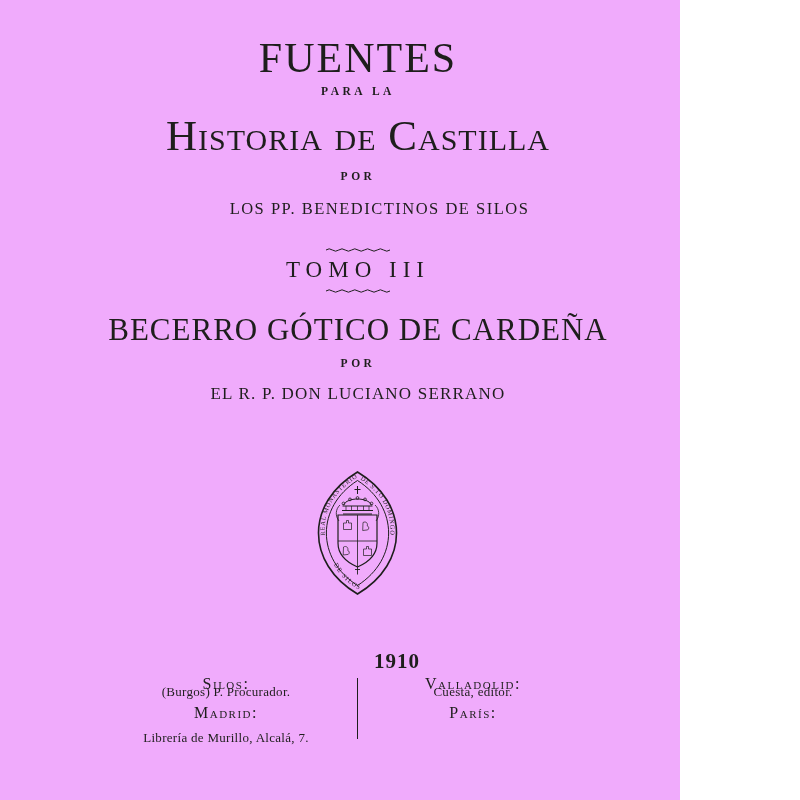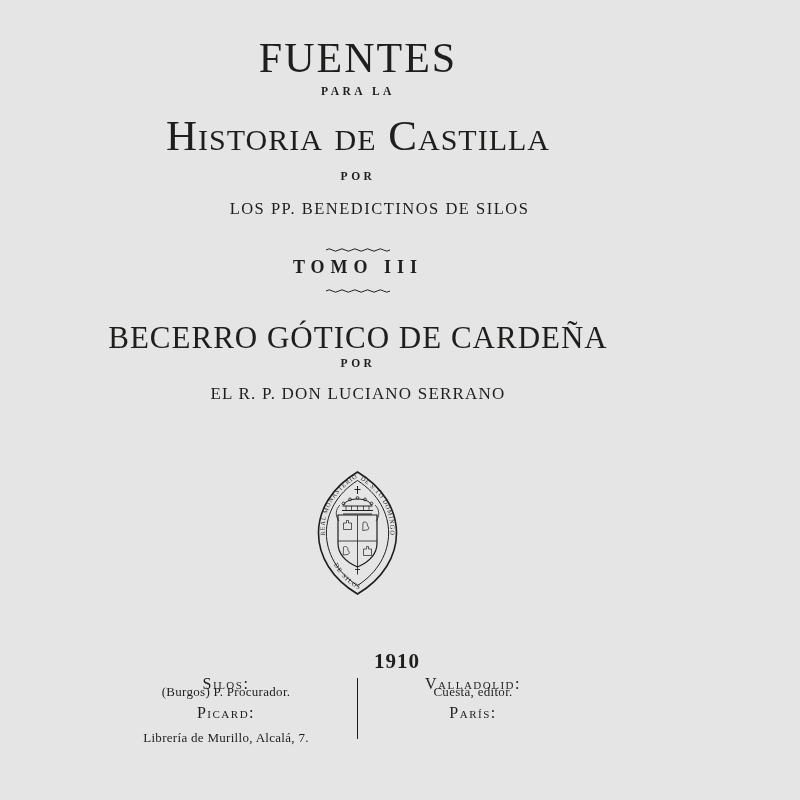--- a/index.html
+++ b/index.html
@@ -1,41 +1,41 @@
 <!DOCTYPE html>
 <html><head>
 <meta charset="utf-8">
 <style>
   * { margin: 0; padding: 0; box-sizing: border-box; }
   html, body { background: #ffffff; }
   .page {
     position: relative;
-    width: 800px;
+    width: 680px;
     height: 800px;
-    background: #e5e5e5;
+    background: #f0abfc;
     color: #1e1e1c;
     font-family: "Liberation Serif", "DejaVu Serif", serif;
     overflow: hidden;
   }
   .line {
     position: absolute;
     left: 0;
     width: 716px;
     text-align: center;
     line-height: 1;
     white-space: nowrap;
   }
   .series-title   { top: 37px;  font-size: 42px; letter-spacing: 2px; }
   .small-label    { font-size: 11.5px; font-weight: bold; letter-spacing: 3.5px; }
   .subtitle-label { top: 86px; }
   .main-title     { top: 114px; font-size: 43px; font-variant: small-caps; letter-spacing: 1px; }
   .byline1-label  { top: 171px; }
   .authors        { top: 201px; font-size: 16.5px; letter-spacing: 1.5px; padding-left: 43px; }
-  .volume         { top: 258px; font-size: 18px; font-weight: bold; letter-spacing: 6px; }
-  .work-title     { top: 314px; font-size: 31px; letter-spacing: 1px; margin-top: 8px; }
+  .volume         { top: 258px; font-size: 23px; font-weight: normal; letter-spacing: 6px; }
+  .work-title     { top: 314px; font-size: 31px; letter-spacing: 1px; }
   .byline2-label  { top: 358px; }
   .work-author    { top: 385px; font-size: 17px; letter-spacing: 1.2px; }
   .year           { top: 651px; font-size: 21px; font-weight: bold; letter-spacing: 1px; margin-left: 39px; }
 
   .rule { position: absolute; left: 325px; width: 66px; height: 6px; }
   .rule-top    { top: 247px; }
   .rule-bottom { top: 288px; }
 
   .seal { position: absolute; left: 317px; top: 471px; }
 
@@ -126,21 +126,21 @@
       <path d="M46 51.5 c3 -1.6 5.2 0.9 4.2 3.4 c2 0.6 2 3 0.5 4 l-5 0.6 z" stroke-width="0.7"></path>
       <path d="M26.5 76 c3 -1.6 5.2 0.9 4.2 3.4 c2 0.6 2 3 0.5 4 l-5 0.6 z" stroke-width="0.7"></path>
       <path d="M46.5 78 h3 v-2.5 h2 v2.5 h3 v6.5 h-8 z" stroke-width="0.7"></path>
     </g>
   </svg>
 
   <div class="line year">1910</div>
 
   <div class="imp place  col-l row-p1">Silos:</div>
   <div class="imp detail col-l row-d1">(Burgos) P. Procurador.</div>
-  <div class="imp place  col-l row-p2">Picard:</div>
+  <div class="imp place  col-l row-p2">Madrid:</div>
   <div class="imp detail col-l row-d2">Librería de Murillo, Alcalá, 7.</div>
 
   <div class="imprint-divider"></div>
 
   <div class="imp place  col-r row-p1">Valladolid:</div>
   <div class="imp place  col-r row-p2">París:</div>
   <div class="imp detail col-r row-d1">Cuesta, editor.</div>
 
 </div>
 

